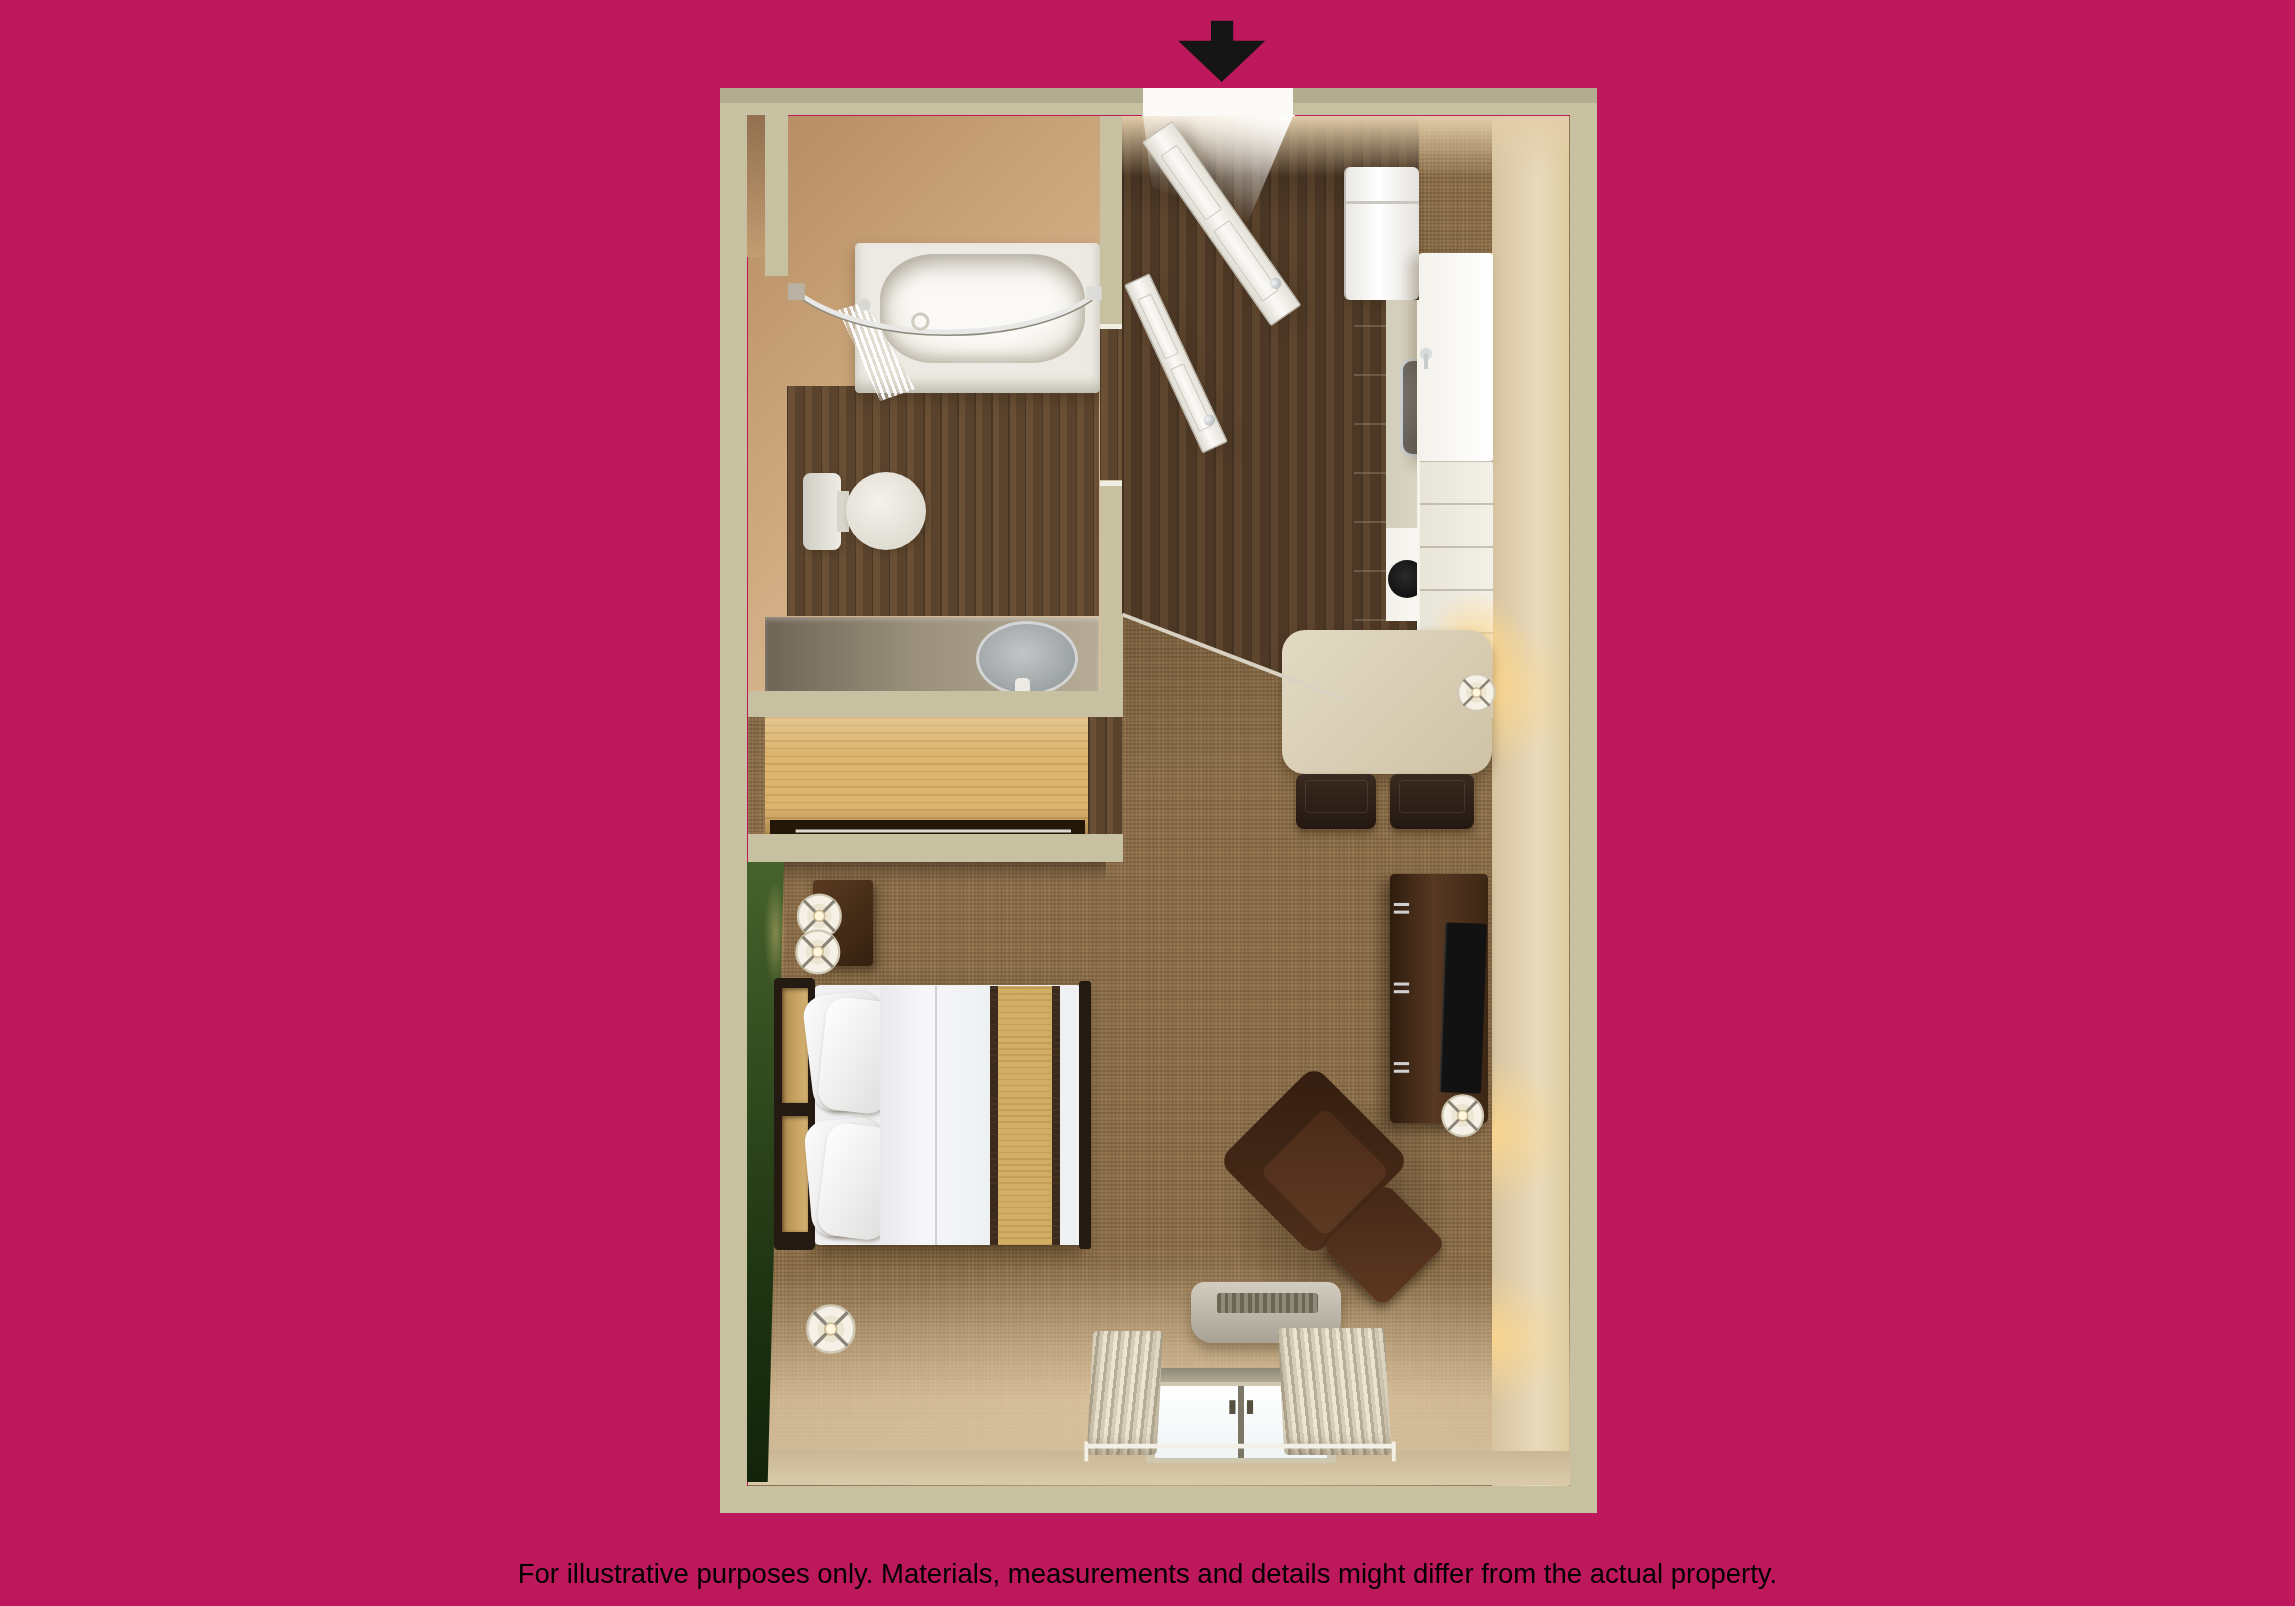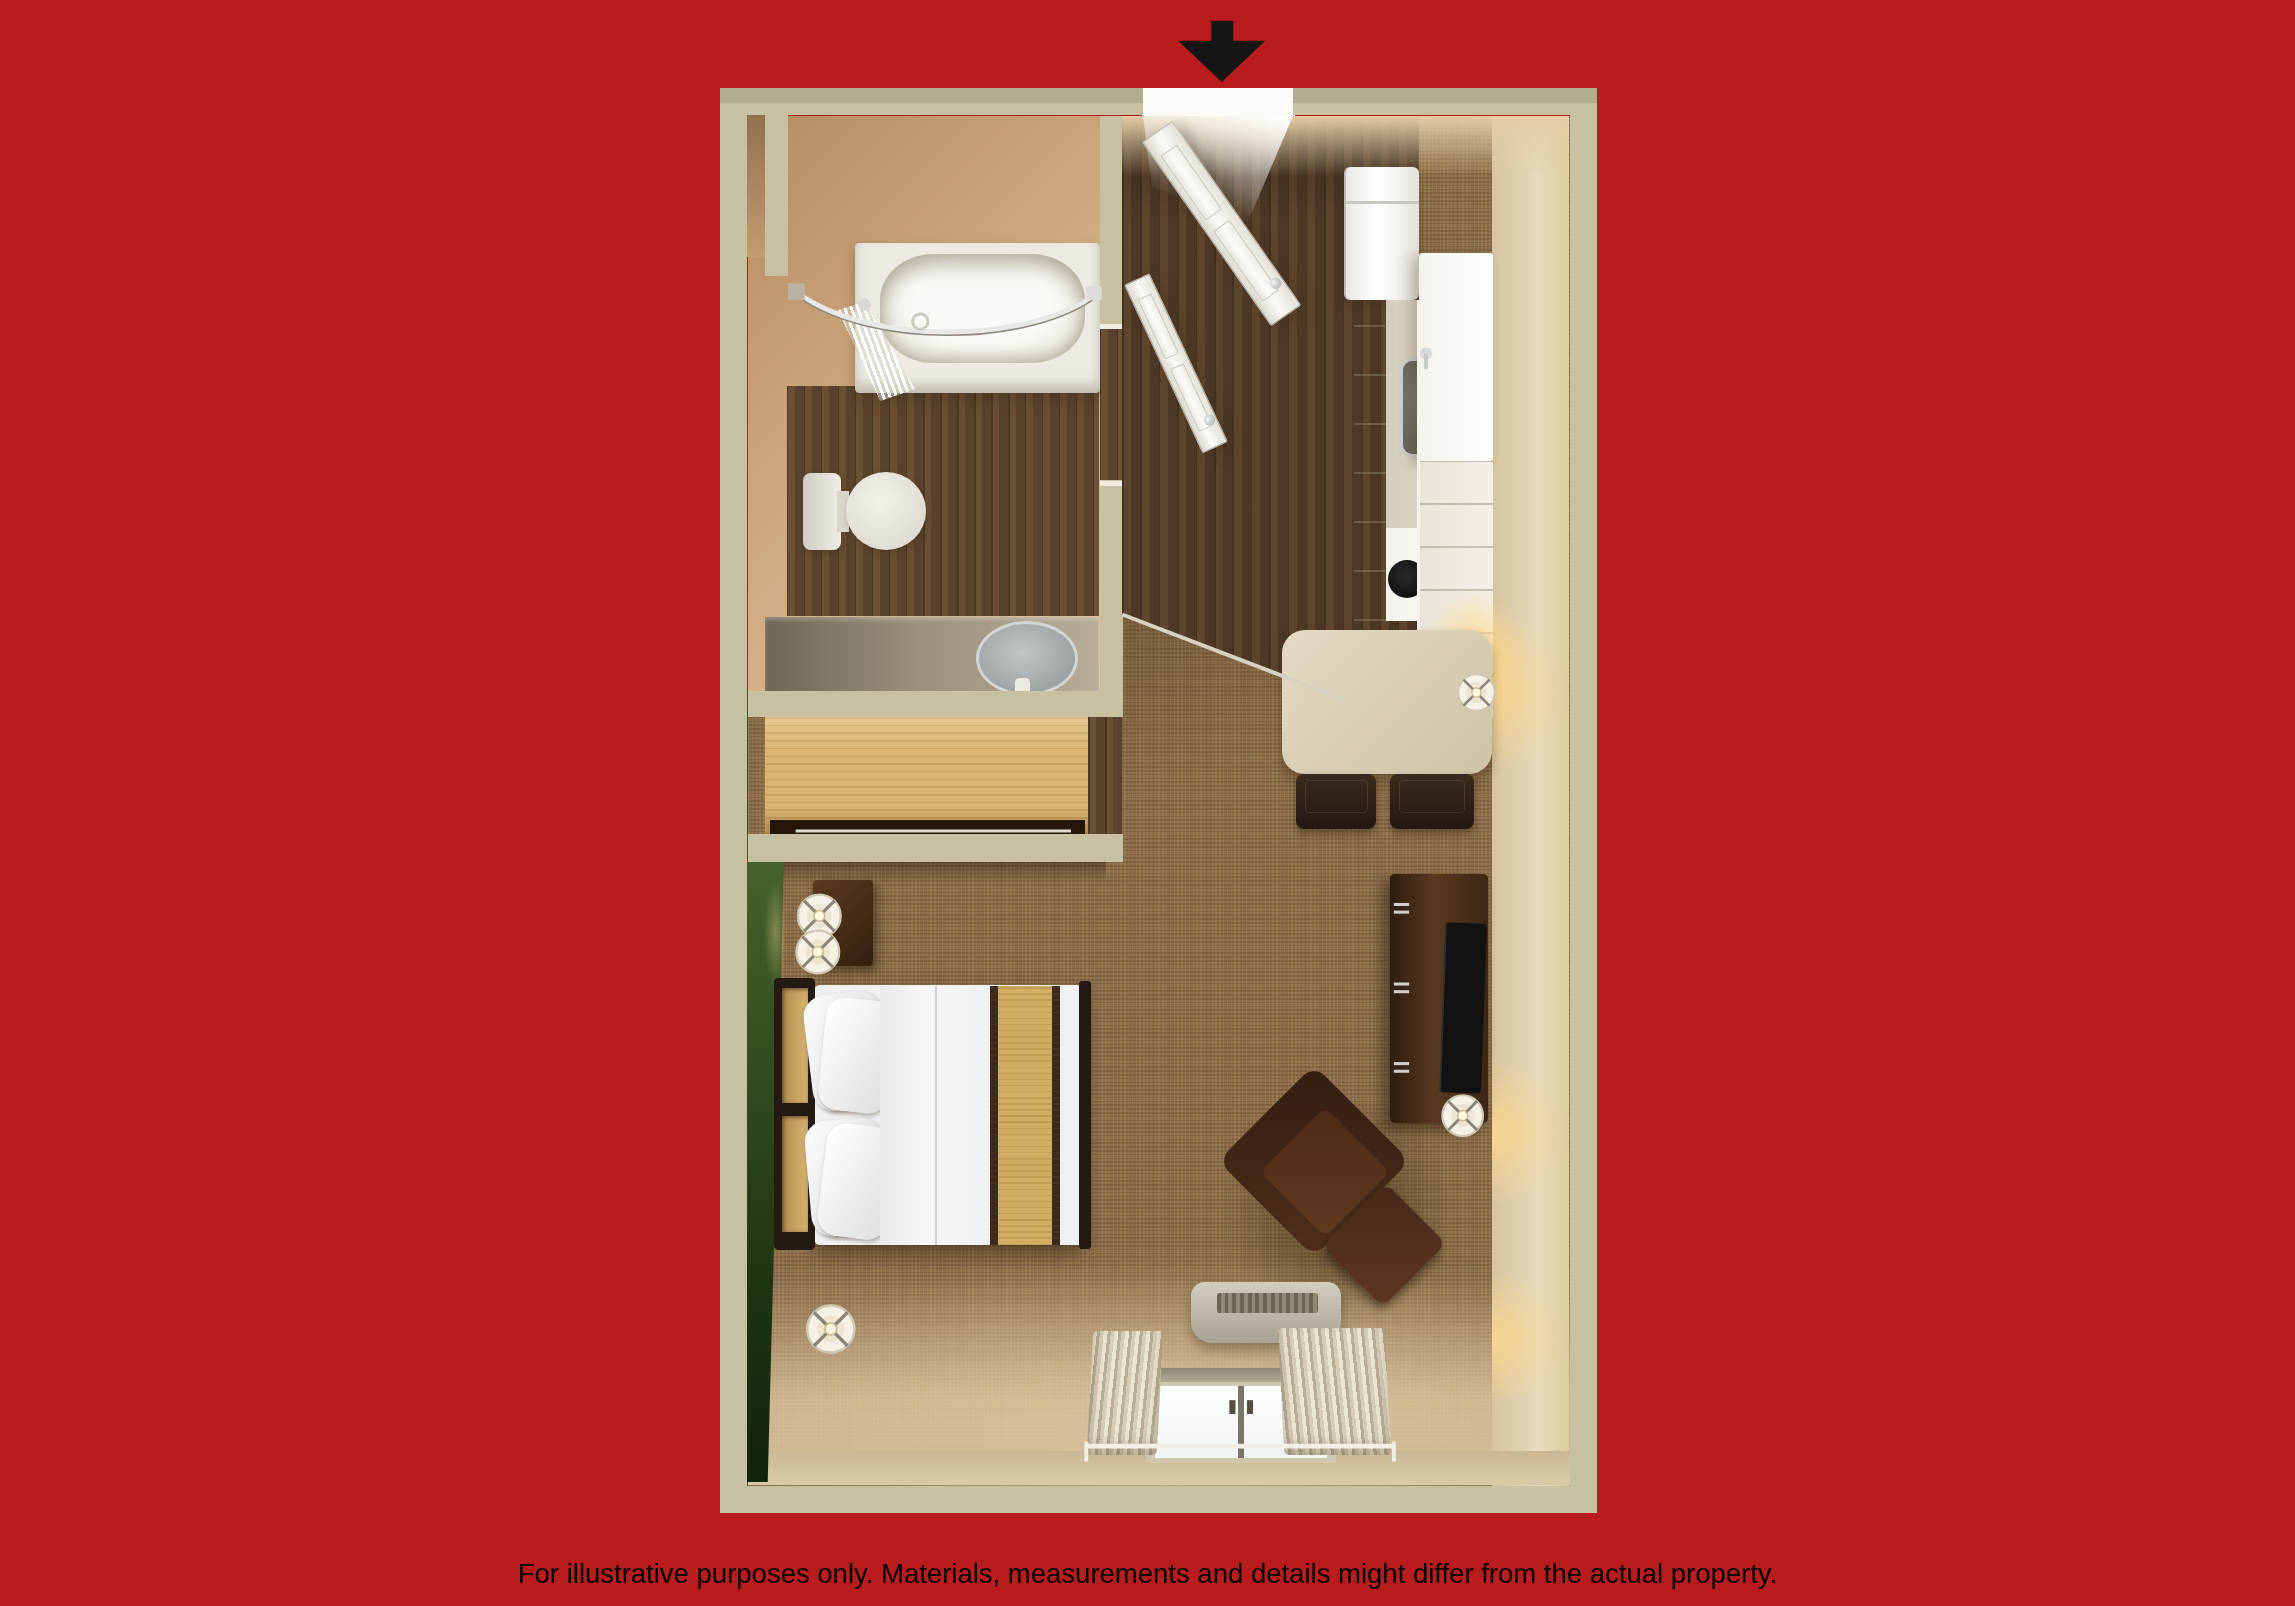--- a/index.html
+++ b/index.html
@@ -1,16 +1,16 @@
 <!DOCTYPE html>
 <html style="--wall: #c8c1a1; --wallDark: #b3ab8b; --bathWallA: #b68c62; --bathWallB: #e2c6a0; --woodA: #4d3826; --woodB: #5a432d; --carpet: #8b6e49; --green: #3f5b27; --greenDark: #16290e; --maple: #dcb46f; --counterTop: #d8d2c0; --vanity: #9a907b; --fixtureWhite: #f1efe8; --tableTop: #d9cfb6; --chairBrown: #332419; --furnitureWood: #4a2e18; --bedding: #f2f2f4; --bedStripe: #d2ae65; --bedTrim: #3a2a1e; --tv: #121212; --ac: #b6b0a3; --ink: #151515;font-size:12.2px"><head>
 <meta charset="utf-8">
 <style>
   html,body{margin:0;padding:0;background:#ffffff;}
-  #stage{position:relative;width:2295px;height:1607px;background:#b91c1c;
+  #stage{position:relative;width:2295px;height:1607px;background:#be185d;
          font-family:"Liberation Sans",sans-serif;overflow:hidden;}
   .abs{position:absolute;}
   .khaki{background:var(--wall,#c8c1a1);}
   .tanface{background:linear-gradient(135deg,var(--bathWallA,#b68c62) 0%,#cda87e 45%,var(--bathWallB,#e2c6a0) 100%);}
   .carpet{background-color:var(--carpet,#8b6e49);
     background-image:
       radial-gradient(918px 536px at 30% 24%, rgba(30,18,8,.36), rgba(30,18,8,0) 65%),
       radial-gradient(689px 321px at 52% 99%, rgba(255,233,196,.5), rgba(255,233,196,0) 70%),
       repeating-linear-gradient(0deg, rgba(48,32,16,.16) 0 1.5px, rgba(0,0,0,0) 1.5px 3.8px),
       repeating-linear-gradient(90deg, rgba(255,226,180,.10) 0 1.5px, rgba(0,0,0,0) 1.5px 3.8px);}

